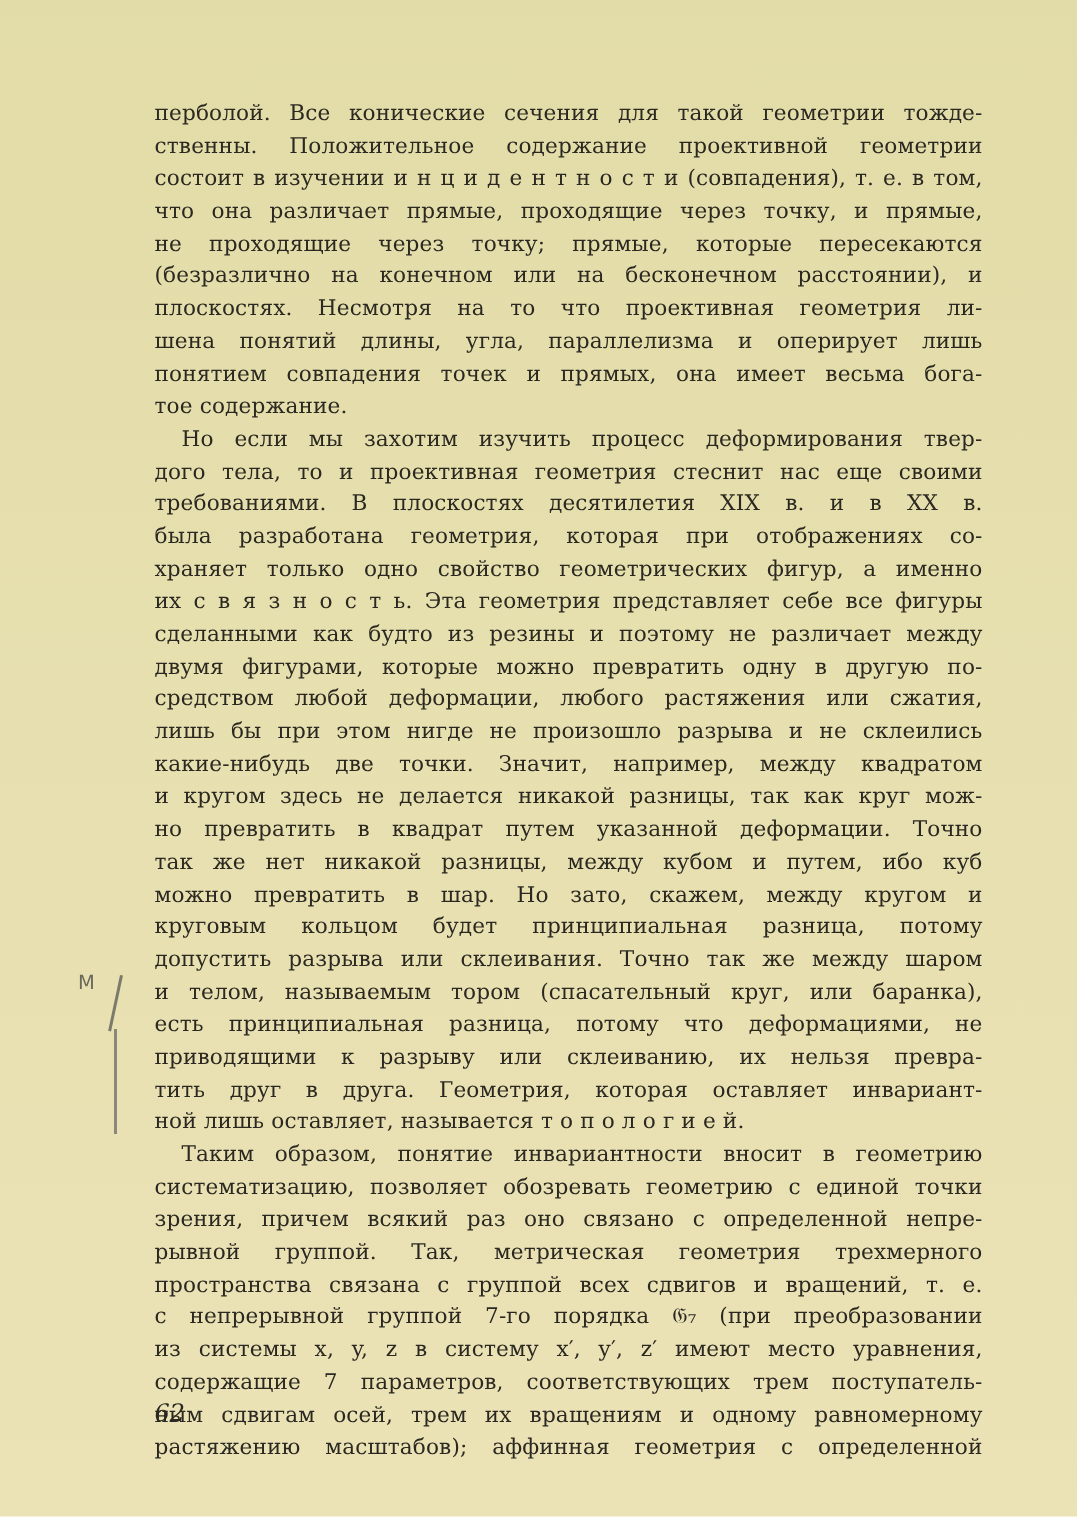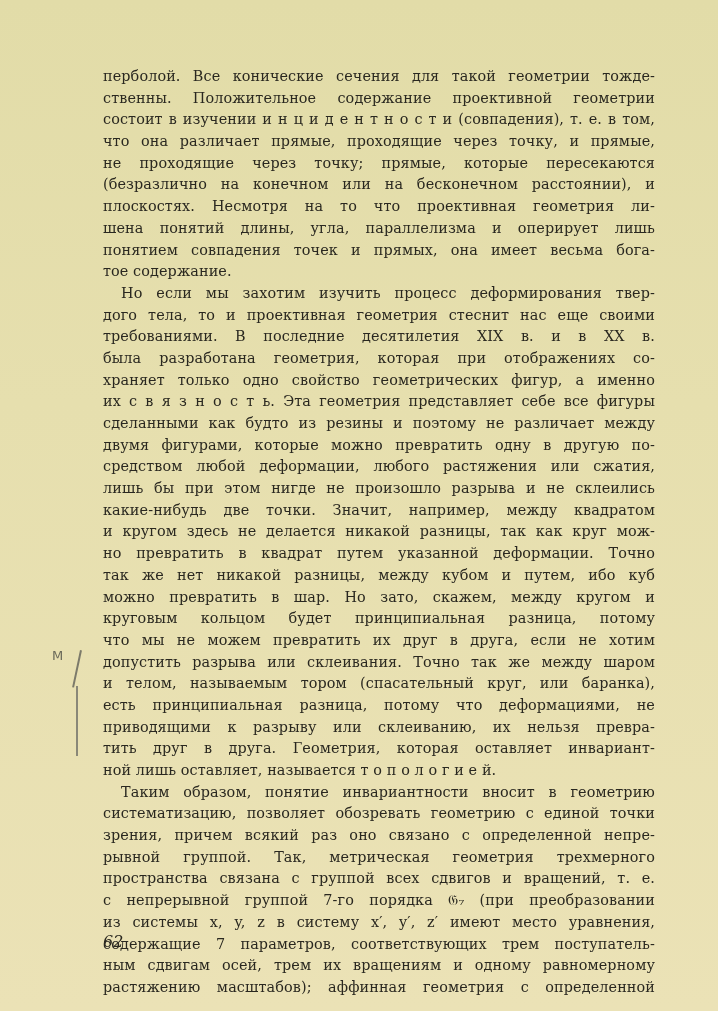--- a/index.html
+++ b/index.html
@@ -87,35 +87,34 @@
     <div class="line">состоит в изучении и н ц и д е н т н о с т и (совпадения), т. е. в том,</div>
     <div class="line">что она различает прямые, проходящие через точку, и прямые,</div>
     <div class="line">не проходящие через точку; прямые, которые пересекаются</div>
     <div class="line">(безразлично на конечном или на бесконечном расстоянии), и</div>
     <div class="line">плоскостях. Несмотря на то что проективная геометрия ли-</div>
     <div class="line">шена понятий длины, угла, параллелизма и оперирует лишь</div>
     <div class="line">понятием совпадения точек и прямых, она имеет весьма бога-</div>
     <div class="line last">тое содержание.</div>
     <div class="line indent">Но если мы захотим изучить процесс деформирования твер-</div>
     <div class="line">дого тела, то и проективная геометрия стеснит нас еще своими</div>
-    <div class="line">требованиями. В последние десятилетия XIX в. и в XX в.</div>
+    <div class="line">требованиями. В плоскостях десятилетия XIX в. и в XX в.</div>
     <div class="line">была разработана геометрия, которая при отображениях со-</div>
     <div class="line">храняет только одно свойство геометрических фигур, а именно</div>
     <div class="line">их с в я з н о с т ь. Эта геометрия представляет себе все фигуры</div>
     <div class="line">сделанными как будто из резины и поэтому не различает между</div>
     <div class="line">двумя фигурами, которые можно превратить одну в другую по-</div>
     <div class="line">средством любой деформации, любого растяжения или сжатия,</div>
     <div class="line">лишь бы при этом нигде не произошло разрыва и не склеились</div>
     <div class="line">какие-нибудь две точки. Значит, например, между квадратом</div>
     <div class="line">и кругом здесь не делается никакой разницы, так как круг мож-</div>
     <div class="line">но превратить в квадрат путем указанной деформации. Точно</div>
     <div class="line">так же нет никакой разницы, между кубом и путем, ибо куб</div>
     <div class="line">можно превратить в шар. Но зато, скажем, между кругом и</div>
     <div class="line">круговым кольцом будет принципиальная разница, потому</div>
-    <div class="line">что мы не можем превратить их друг в друга, если не хотим</div>
     <div class="line">допустить разрыва или склеивания. Точно так же между шаром</div>
     <div class="line">и телом, называемым тором (спасательный круг, или баранка),</div>
     <div class="line">есть принципиальная разница, потому что деформациями, не</div>
     <div class="line">приводящими к разрыву или склеиванию, их нельзя превра-</div>
     <div class="line">тить друг в друга. Геометрия, которая оставляет инвариант-</div>
     <div class="line last">ной лишь оставляет, называется т о п о л о г и е й.</div>
     <div class="line indent">Таким образом, понятие инвариантности вносит в геометрию</div>
     <div class="line">систематизацию, позволяет обозревать геометрию с единой точки</div>
     <div class="line">зрения, причем всякий раз оно связано с определенной непре-</div>
     <div class="line">рывной группой. Так, метрическая геометрия трехмерного</div>

